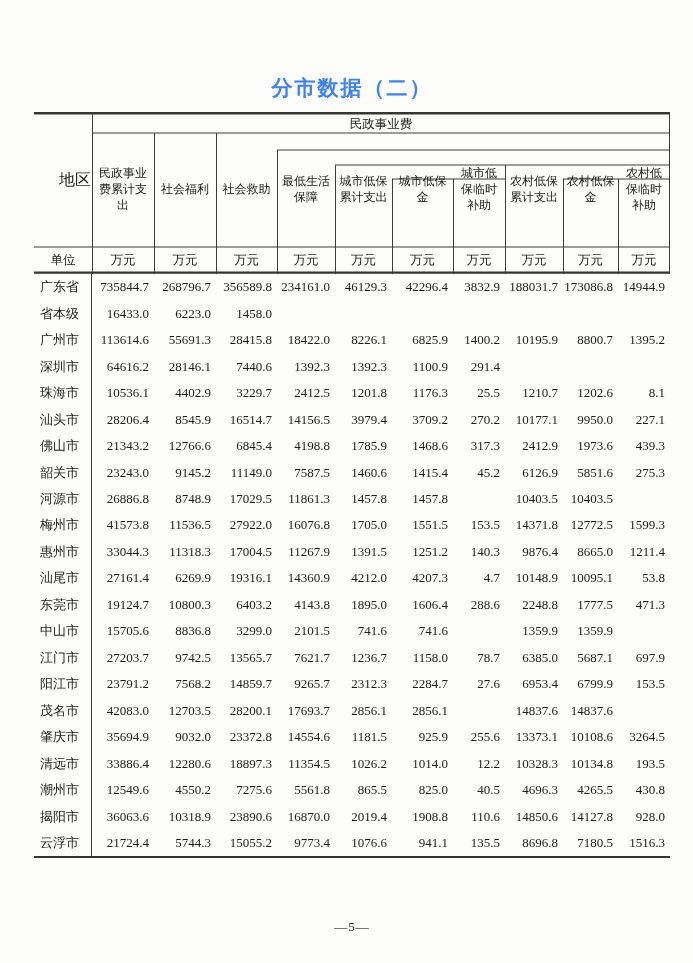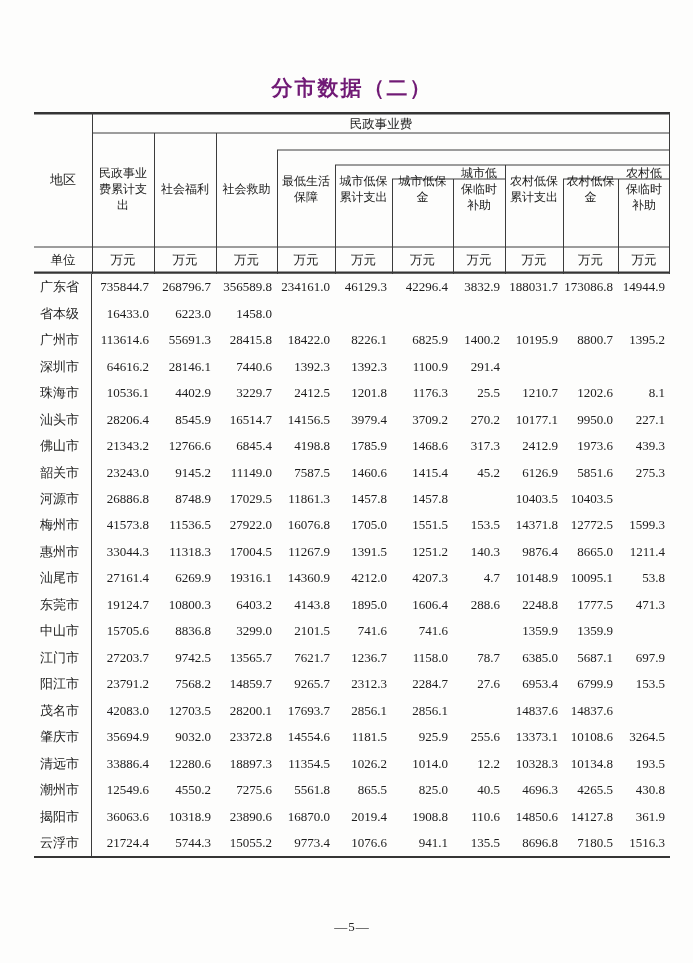--- a/index.html
+++ b/index.html
@@ -5,31 +5,31 @@
   * { margin:0; padding:0; box-sizing:border-box; }
   html,body { background:#ffffff; }
   .page {
     position:relative; width:693px; height:963px; background:#fdfdfc;
     font-family:"Liberation Serif","DejaVu Serif",serif; color:#1c1c1c;
     overflow:hidden;
   }
   .title {
     position:absolute; left:34px; top:74px; width:636px;
     text-align:center; font-size:21px; font-weight:700; letter-spacing:2px;
-    font-family:"Liberation Sans","DejaVu Sans",sans-serif; color:#701a75;
+    font-family:"Liberation Sans","DejaVu Sans",sans-serif; color:#3b82f6;
   }
   .tbl { position:absolute; left:34px; top:112px; width:636px; }
   .headwrap { position:relative; width:636px; height:162px; }
   .headwrap svg { position:absolute; left:0; top:0; }
   .hcell {
     position:absolute; display:flex; align-items:center; justify-content:center;
     text-align:center; font-size:12px; line-height:1.32; color:#1c1c1c;
     word-break:break-all; padding:12px 3px;
   }
-  .region-head { left:0; top:0; width:58px; height:135px; font-size:13px; }
+  .region-head { left:12px; top:0; width:58px; height:135px; font-size:16px; }
   .group-head { left:58px; top:0; width:578px; height:21px; font-size:12.5px; }
   .unit-cell { top:135px; height:27px; font-size:12.5px; }
   .collabel { top:21px; height:114px; }
   .tbody { width:636px; border-bottom:2.4px solid #353535; }
   .trow { display:flex; height:26.48px; align-items:flex-end; }
   .trow > div { height:100%; display:flex; align-items:center; }
   .cell-region {
     width:58px; border-right:1px solid #3c3c3c; padding-left:6px;
     font-size:13px; justify-content:flex-start;
   }
@@ -390,21 +390,21 @@
     <div class="cell-region">揭阳市</div>
     <div class="cell-num w1">36063.6</div>
     <div class="cell-num w2">10318.9</div>
     <div class="cell-num w3">23890.6</div>
     <div class="cell-num w4">16870.0</div>
     <div class="cell-num w5">2019.4</div>
     <div class="cell-num w6">1908.8</div>
     <div class="cell-num w7">110.6</div>
     <div class="cell-num w8">14850.6</div>
     <div class="cell-num w9">14127.8</div>
-    <div class="cell-num w10">361.9</div>
+    <div class="cell-num w10">928.0</div>
   </div>
 
   <div class="trow">
     <div class="cell-region">云浮市</div>
     <div class="cell-num w1">21724.4</div>
     <div class="cell-num w2">5744.3</div>
     <div class="cell-num w3">15055.2</div>
     <div class="cell-num w4">9773.4</div>
     <div class="cell-num w5">1076.6</div>
     <div class="cell-num w6">941.1</div>

